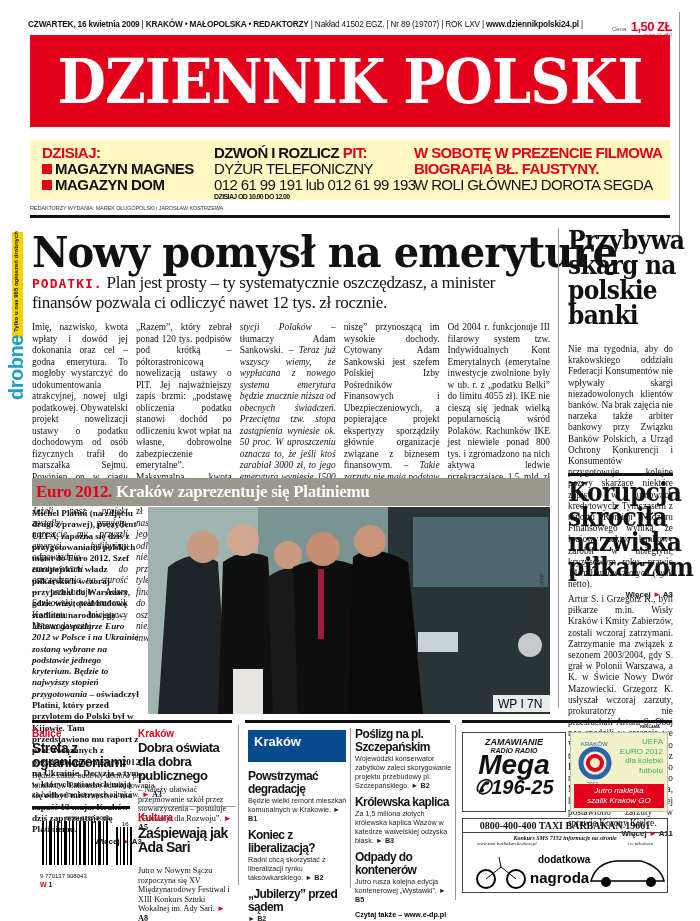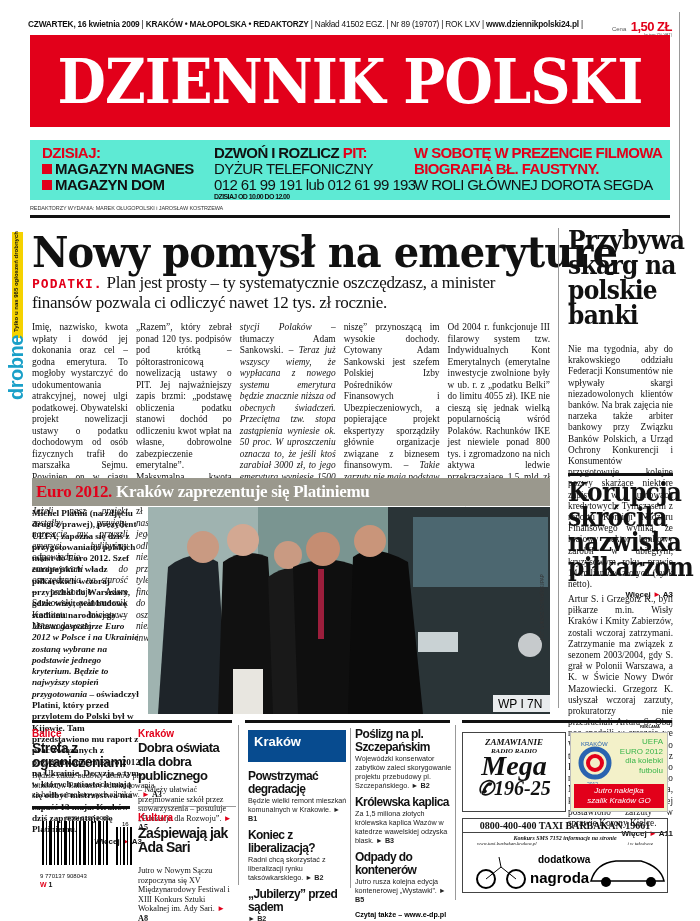--- a/index.html
+++ b/index.html
@@ -8,21 +8,21 @@
 .red{color:#e2001a}
 .topline{left:28px;top:19px;width:640px;font-size:8.3px;white-space:nowrap;font-family:"Liberation Sans",sans-serif;letter-spacing:-0.2px}
 .topline b{font-weight:bold}
 .price{right:28px;top:17px;text-align:right;font-family:"Liberation Sans",sans-serif}
 .price .lab{font-size:6px;color:#555}
 .price .val{font-size:13px;font-weight:bold;color:#e2001a;letter-spacing:-0.5px}
 .price .sub{font-size:4px;color:#555;display:block;margin-top:-3px}
 .rline{position:absolute;right:20px;top:12px;width:1px;height:230px;background:#999}
 .masthead{left:30px;top:35px;width:640px;height:92px;background:#e2001a;display:flex;align-items:center;justify-content:center}
 .masthead span{color:#fff;font-family:"DejaVu Serif","Liberation Serif",serif;font-weight:bold;font-size:62px;letter-spacing:-1px;transform:scaleX(0.9);white-space:nowrap}
-.promo{left:30px;top:140px;width:640px;height:60px;background:#5eead4}
+.promo{left:30px;top:140px;width:640px;height:60px;background:#fef9c3}
 .promo .c1{left:12px;top:5px;font-family:"Liberation Sans",sans-serif;font-weight:bold;font-size:15px;line-height:16px;letter-spacing:-0.5px}
 .promo .c1 .sq{display:inline-block;width:10px;height:10px;background:#e2001a;margin-right:3px;vertical-align:0}
 .promo .c2{left:184px;top:5px;font-family:"Liberation Sans",sans-serif;font-size:15px;line-height:16px;letter-spacing:-0.6px;white-space:nowrap}
 .promo .c3{left:384px;top:5px;font-family:"Liberation Sans",sans-serif;font-size:15px;line-height:16px;letter-spacing:-0.6px;white-space:nowrap}
 .editors{left:30px;top:205px;font-size:5.5px;font-family:"Liberation Sans",sans-serif;color:#333;letter-spacing:-0.1px}
 .hr{height:3px;background:#111}
 .yellow{left:12px;top:232px;width:11px;height:106px;background:#f5d200}
 .yellow span{position:absolute;left:1px;top:100px;transform-origin:0 0;transform:rotate(-90deg);font-size:6px;white-space:nowrap;font-family:"Liberation Sans",sans-serif;font-weight:bold;width:100px}
 .drobne{left:5px;top:400px;transform-origin:0 0;transform:rotate(-90deg);color:#1aa0c8;font-family:"Liberation Sans",sans-serif;font-weight:bold;font-size:20px;letter-spacing:-0.5px}
 .headline{left:32px;top:227px;font-size:43px;font-weight:bold;letter-spacing:-1px;white-space:nowrap;font-family:"DejaVu Serif",serif;transform:scaleX(0.93);transform-origin:0 0}
@@ -42,21 +42,21 @@
 .eurobar{left:32px;top:478px;width:518px;height:28px;background:#9a988d;display:flex;align-items:center;padding-left:4px}
 .eurobar span{font-size:17px;font-weight:bold;letter-spacing:-0.3px}
 .eurotext{left:32px;top:508px;width:110px;font-size:9.2px;line-height:11.3px;font-weight:bold;font-family:"Liberation Serif",serif}
 .photo{left:148px;top:507px;width:402px;height:207px;overflow:hidden;background:#6b8a86}
 .credit{left:540px;top:640px;transform-origin:0 0;transform:rotate(-90deg);font-size:4.5px;color:#333;white-space:nowrap;font-family:"Liberation Sans",sans-serif}
 .sect{font-family:"Liberation Sans",sans-serif;font-weight:bold;font-size:10px;color:#e2001a}
 .bh{font-family:"Liberation Sans",sans-serif;font-weight:bold;font-size:14px;line-height:14px;letter-spacing:-0.6px}
 .bp{font-size:8.2px;line-height:9.5px}
 .bsans{font-family:"Liberation Sans",sans-serif;font-size:7.2px;line-height:9px;color:#222}
 .krakowbox{left:248px;top:730px;width:98px;height:32px;background:#074b8f;color:#fff;font-family:"Liberation Sans",sans-serif;font-weight:bold;font-size:13px;padding:4px 6px}
-.ad1{left:462px;top:732px;width:104px;height:80px;border:1px solid #444;text-align:center;font-family:Liberation Serif, serif;font-style:italic;font-weight:bold}
+.ad1{left:462px;top:732px;width:104px;height:80px;border:1px solid #444;text-align:center;font-family:Liberation Sans, sans-serif;font-style:italic;font-weight:bold}
 .ad2{left:570px;top:732px;width:98px;height:80px;background:#f3f1c9;border:1px solid #bbb}
 .ad3{left:462px;top:818px;width:206px;height:75px;border:1px solid #444}
 </style>
 </head>
 <body>
 
 <div class="rline"></div>
 
 <div class="abs topline">
   <b>CZWARTEK, 16 kwietnia 2009</b> |

